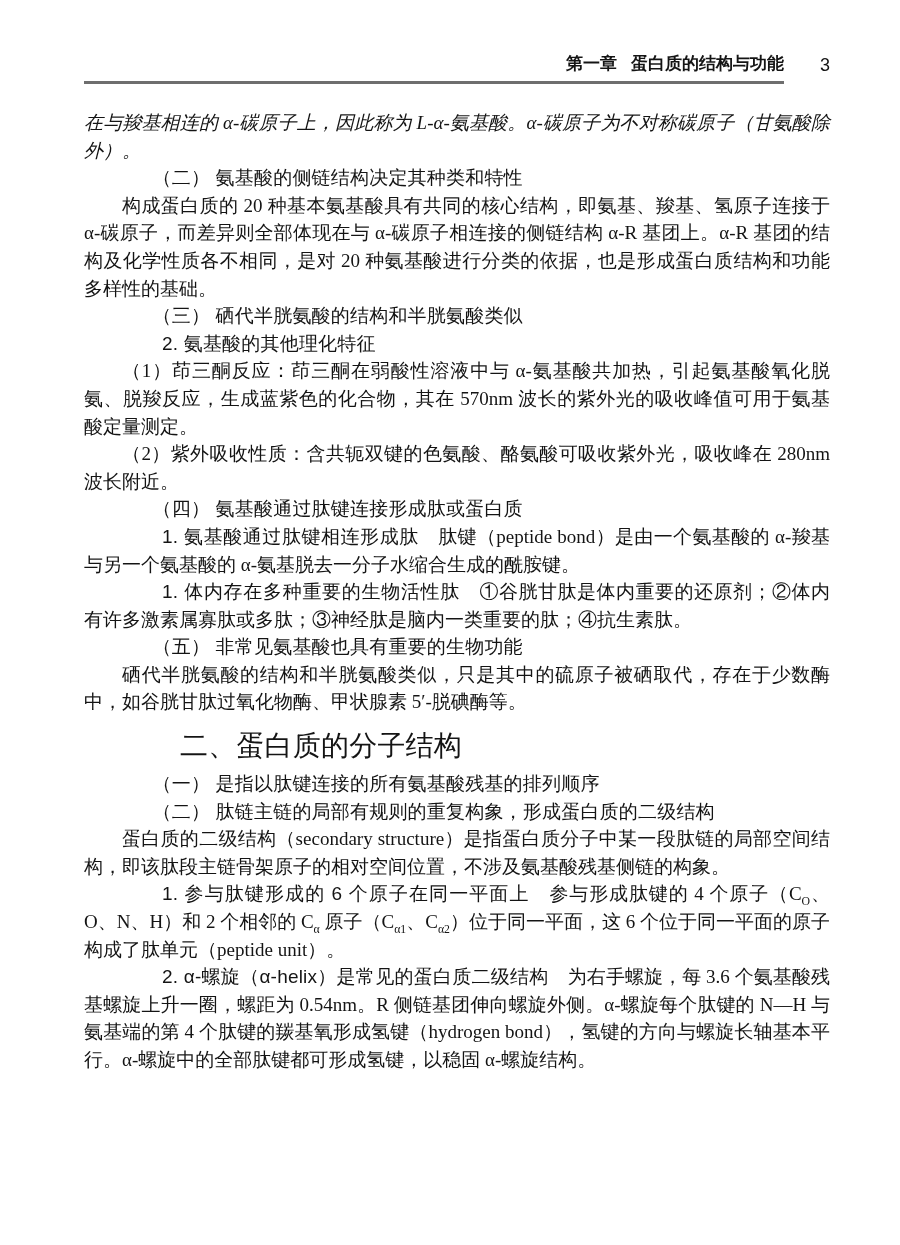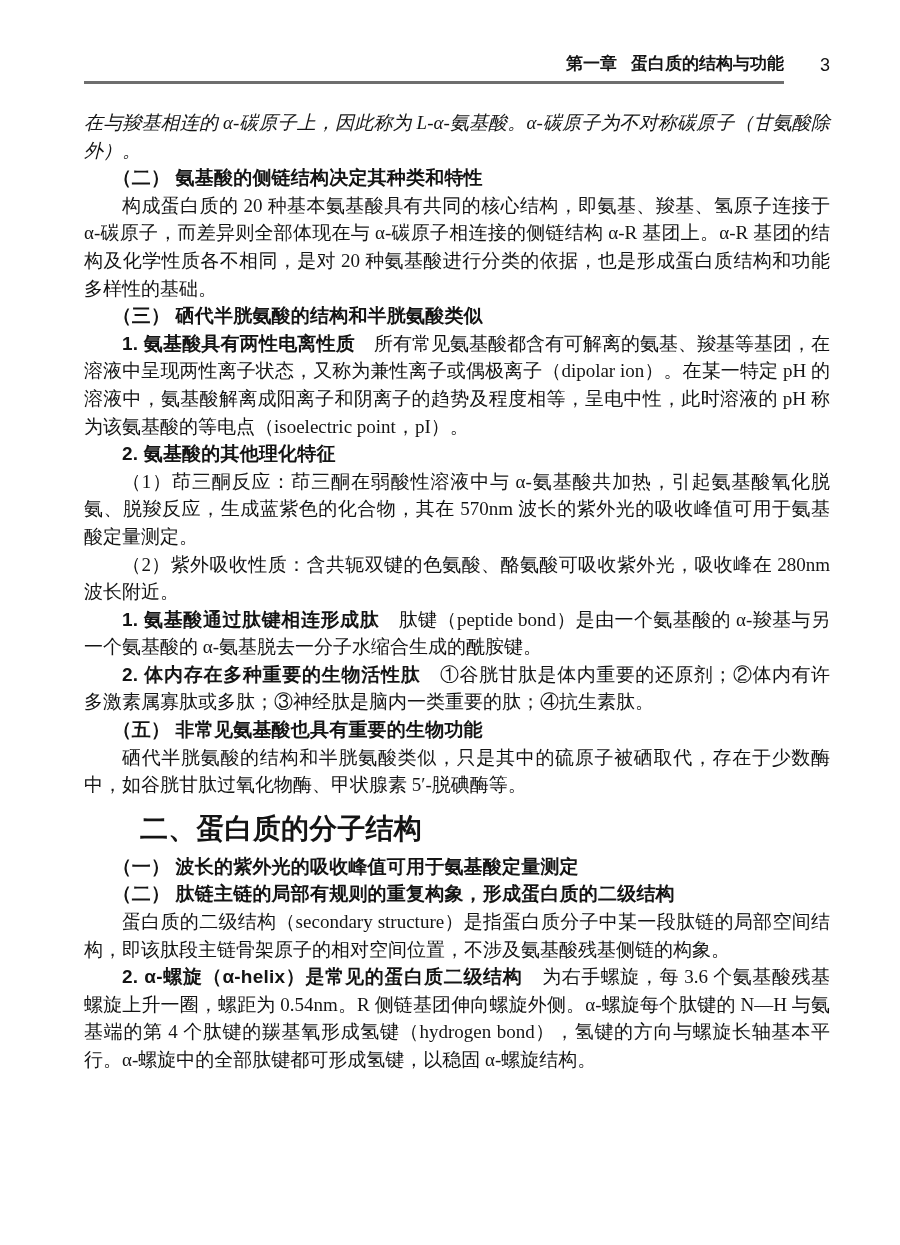--- a/index.html
+++ b/index.html
@@ -74,22 +74,23 @@
     font-family: "Liberation Serif", "DejaVu Serif", serif;
     font-weight: bold;
     font-size: 28px;
     line-height: 30px;
     text-indent: 2em;
     text-align: left;
     letter-spacing: 1px;
   }
   .seg-b {
     font-family: "Liberation Sans", "DejaVu Sans", sans-serif;
-    font-weight: bold;
+    font-weight: normal;
     letter-spacing: 0.2px;
+    margin-left: 40px;
   }
   sub {
     font-size: 0.62em;
     line-height: 0;
   }
 </style>
 </head>
 <body>
 
 <div class="page">
@@ -99,29 +100,30 @@
       <span class="header-chapter">第一章</span><span>蛋白质的结构与功能</span>
     </div>
     <div class="page-num">3</div>
   </div>
 
   <div class="content">
     <p class="cont"><span>在与羧基相连的 α-碳原子上，因此称为 L-α-氨基酸。α-碳原子为不对称碳原子（甘氨酸除外）。</span></p>
     <h3 class="sec"><span class="seg-b">（二） 氨基酸的侧链结构决定其种类和特性</span></h3>
     <p><span>构成蛋白质的 20 种基本氨基酸具有共同的核心结构，即氨基、羧基、氢原子连接于 α-碳原子，而差异则全部体现在与 α-碳原子相连接的侧链结构 α-R 基团上。α-R 基团的结构及化学性质各不相同，是对 20 种氨基酸进行分类的依据，也是形成蛋白质结构和功能多样性的基础。</span></p>
     <h3 class="sec"><span class="seg-b">（三） 硒代半胱氨酸的结构和半胱氨酸类似</span></h3>
-    <p><span class="seg-b">1. 氨基酸具有两性电离性质</span><span>　所有常见氨基酸都含有可解离的氨基、羧基等基团，在溶液中呈现两性离子状态，又称为兼性离子或偶极离子（dipolar ion）。在某一特定 pH 的溶液中，氨基酸解离成阳离子和阴离子的趋势及程度相等，呈电中性，此时溶液的 pH 称为该氨基酸的等电点（isoelectric point，pI）。</span></p>
     <p><span class="seg-b">2. 氨基酸的其他理化特征</span></p>
     <p><span>（1）茚三酮反应：茚三酮在弱酸性溶液中与 α-氨基酸共加热，引起氨基酸氧化脱氨、脱羧反应，生成蓝紫色的化合物，其在 570nm 波长的紫外光的吸收峰值可用于氨基酸定量测定。</span></p>
     <p><span>（2）紫外吸收性质：含共轭双键的色氨酸、酪氨酸可吸收紫外光，吸收峰在 280nm 波长附近。</span></p>
+    <h3 class="sec"><span class="seg-b">（四） 氨基酸通过肽键连接形成肽或蛋白质</span></h3>
     <p><span class="seg-b">1. 氨基酸通过肽键相连形成肽</span><span>　肽键（peptide bond）是由一个氨基酸的 α-羧基与另一个氨基酸的 α-氨基脱去一分子水缩合生成的酰胺键。</span></p>
-    <p><span class="seg-b">2. 体内存在多种重要的生物活性肽</span><span>　①谷胱甘肽是体内重要的还原剂；②体内有许多激素属寡肽或多肽；③神经肽是脑内一类重要的肽；④抗生素肽。</span></p>
+    <p><span class="seg-b">1. 体内存在多种重要的生物活性肽</span><span>　①谷胱甘肽是体内重要的还原剂；②体内有许多激素属寡肽或多肽；③神经肽是脑内一类重要的肽；④抗生素肽。</span></p>
     <h3 class="sec"><span class="seg-b">（五） 非常见氨基酸也具有重要的生物功能</span></h3>
     <p><span>硒代半胱氨酸的结构和半胱氨酸类似，只是其中的硫原子被硒取代，存在于少数酶中，如谷胱甘肽过氧化物酶、甲状腺素 5′-脱碘酶等。</span></p>
     <h2 class="big"><span class="seg-b">二、蛋白质的分子结构</span></h2>
-    <h3 class="sec"><span class="seg-b">（一） 波长的紫外光的吸收峰值可用于氨基酸定量测定</span></h3>
+    <h3 class="sec"><span class="seg-b">（一） 是指以肽键连接的所有氨基酸残基的排列顺序</span></h3>
     <h3 class="sec"><span class="seg-b">（二） 肽链主链的局部有规则的重复构象，形成蛋白质的二级结构</span></h3>
     <p><span>蛋白质的二级结构（secondary structure）是指蛋白质分子中某一段肽链的局部空间结构，即该肽段主链骨架原子的相对空间位置，不涉及氨基酸残基侧链的构象。</span></p>
+    <p><span class="seg-b">1. 参与肽键形成的 6 个原子在同一平面上</span><span>　参与形成肽键的 4 个原子（C</span><sub>O</sub><span>、O、N、H）和 2 个相邻的 C</span><sub>α</sub><span> 原子（C</span><sub>α1</sub><span>、C</span><sub>α2</sub><span>）位于同一平面，这 6 个位于同一平面的原子构成了肽单元（peptide unit）。</span></p>
     <p><span class="seg-b">2. α-螺旋（α-helix）是常见的蛋白质二级结构</span><span>　为右手螺旋，每 3.6 个氨基酸残基螺旋上升一圈，螺距为 0.54nm。R 侧链基团伸向螺旋外侧。α-螺旋每个肽键的 N—H 与氨基端的第 4 个肽键的羰基氧形成氢键（hydrogen bond），氢键的方向与螺旋长轴基本平行。α-螺旋中的全部肽键都可形成氢键，以稳固 α-螺旋结构。</span></p>
 
   </div>
 
 </div>
 
 </body></html>

